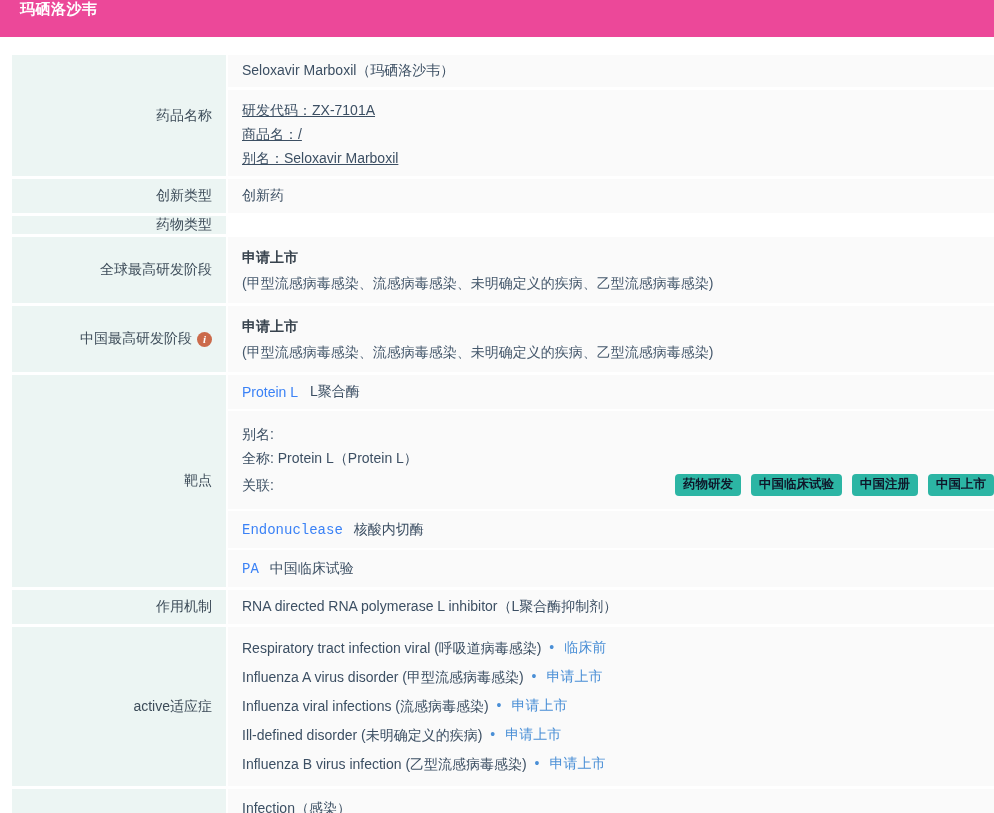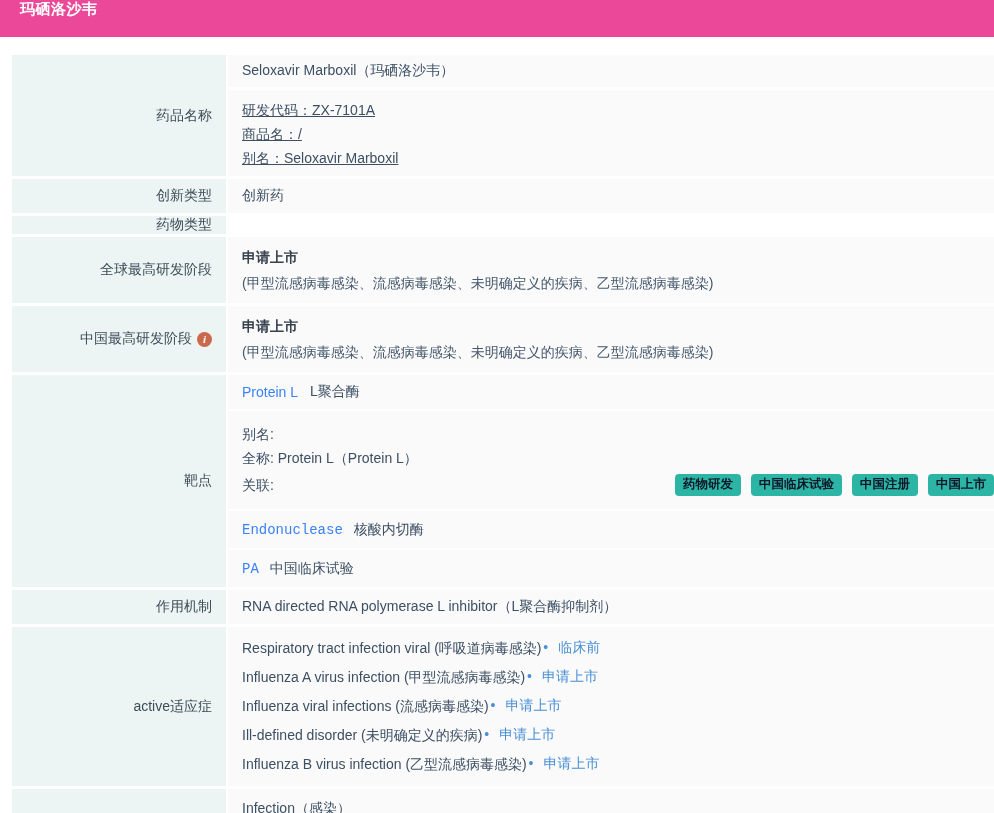--- a/index.html
+++ b/index.html
@@ -48,21 +48,21 @@
     background: #2cb5a4; color: #0f172a; font-size: 12.5px; font-weight: 600;
     padding: 3px 8px; border-radius: 4px; line-height: 1.25; cursor: pointer; white-space: nowrap;
   }
   .target-other { border-top: 2px solid #ffffff; display: flex; align-items: center; min-height: 39px; padding-left: 14px; gap: 11px; font-family: Liberation Mono, monospace; }
 
   .teal-link { color: #3b82f6; cursor: pointer; text-decoration: none; }
   .blue-link { color: #4a8fd6; cursor: pointer; text-decoration: none; font-family: Liberation Mono, monospace; }
 
   
   .row-indications .cell-value { padding: 7px 0 7px 14px; }
-  .indication-item { display: flex; align-items: center; line-height: 29px; white-space: nowrap; }
+  .indication-item { display: flex; align-items: center; line-height: 29px; gap: 6px; white-space: nowrap; }
 
   
   .info-icon {
     width: 15px; height: 15px; border-radius: 50%;
     background: #cb6a4a; color: #ffffff;
     display: inline-flex; align-items: center; justify-content: center;
     font-family: "Liberation Serif", "DejaVu Serif", serif;
     font-style: italic; font-weight: bold; font-size: 11px; line-height: 1;
     cursor: pointer; flex-shrink: 0;
   }
@@ -175,21 +175,21 @@
   <div class="row row-indications">
     <div class="cell-label">
         <span>active适应症</span>
       </div>
     <div class="cell-value">
       <div class="indication-item">
         <span>Respiratory tract infection viral (呼吸道病毒感染)</span>
         <span class="blue-link"><span>•</span> <span>临床前</span></span>
       </div>
       <div class="indication-item">
-        <span>Influenza A virus infection (甲型流感病毒感染)</span>
+        <span>Influenza A virus disorder (甲型流感病毒感染)</span>
         <span class="blue-link"><span>•</span> <span>申请上市</span></span>
       </div>
       <div class="indication-item">
         <span>Influenza viral infections (流感病毒感染)</span>
         <span class="blue-link"><span>•</span> <span>申请上市</span></span>
       </div>
       <div class="indication-item">
         <span>Ill-defined disorder (未明确定义的疾病)</span>
         <span class="blue-link"><span>•</span> <span>申请上市</span></span>
       </div>

